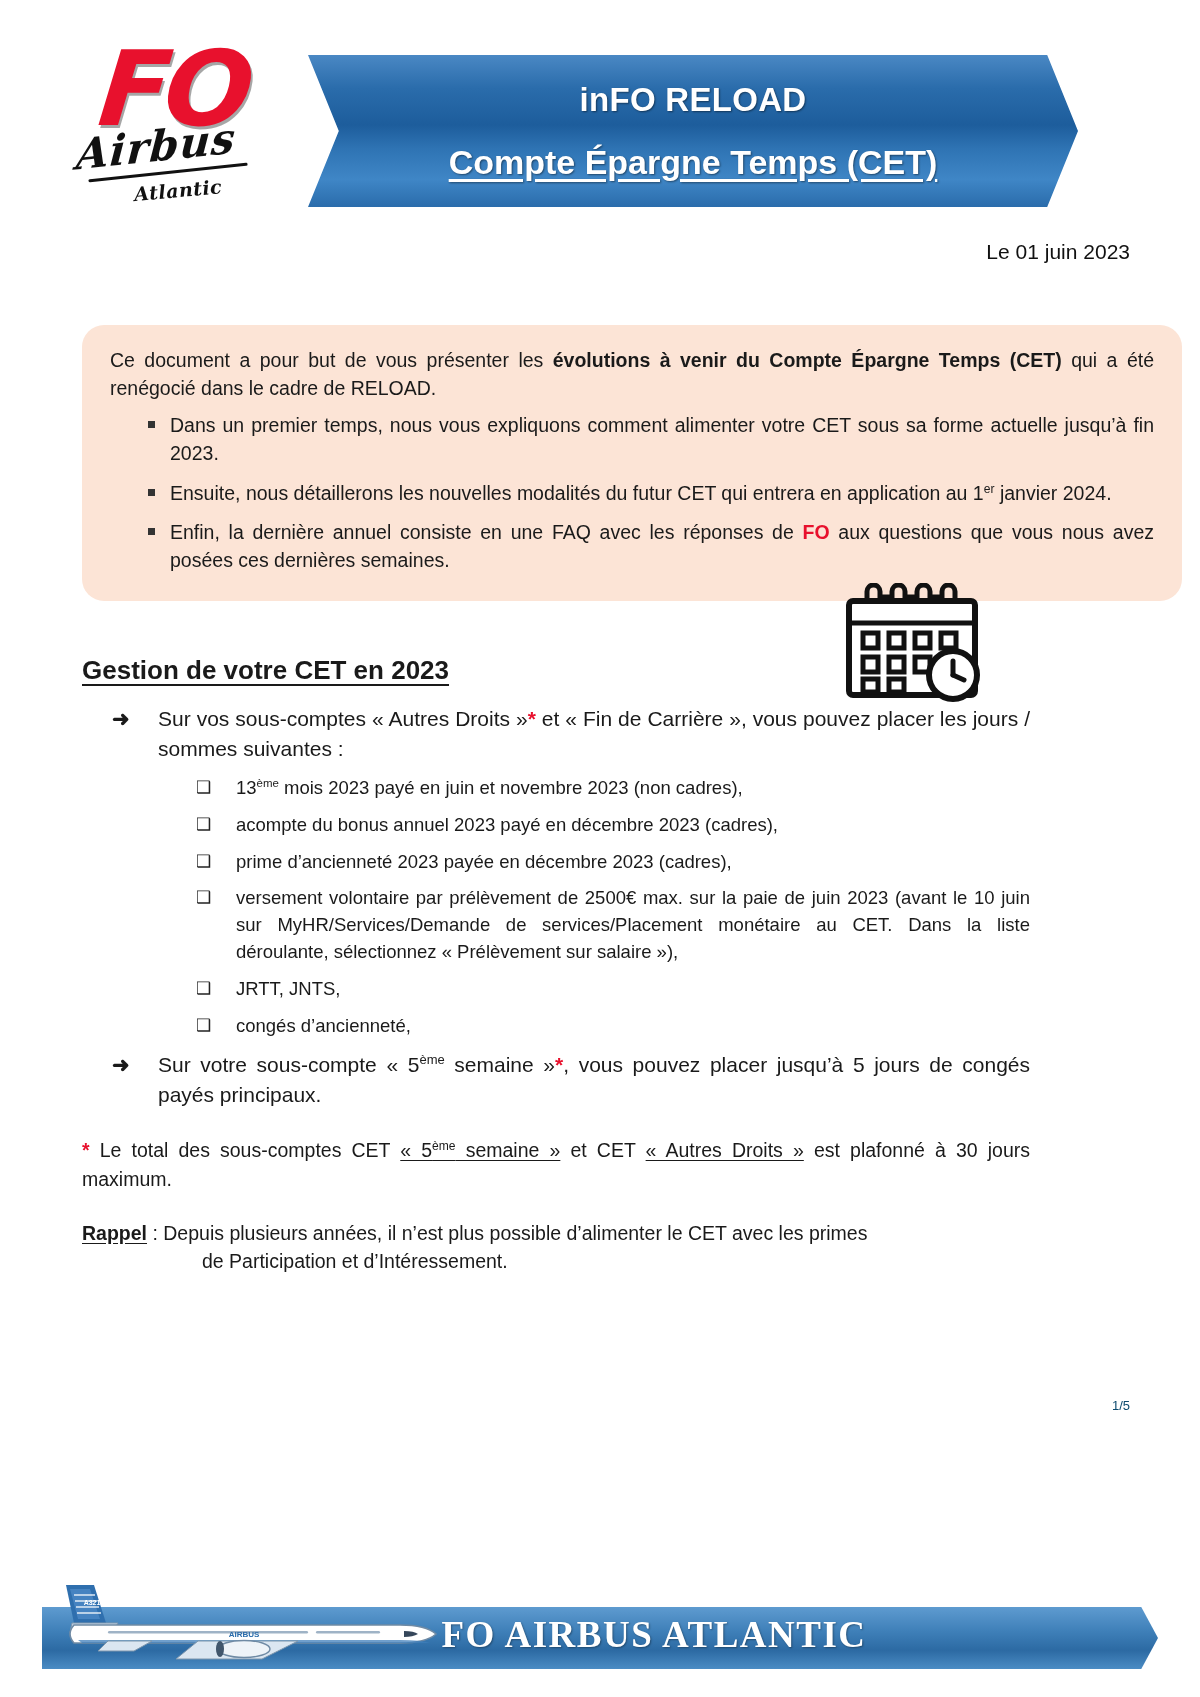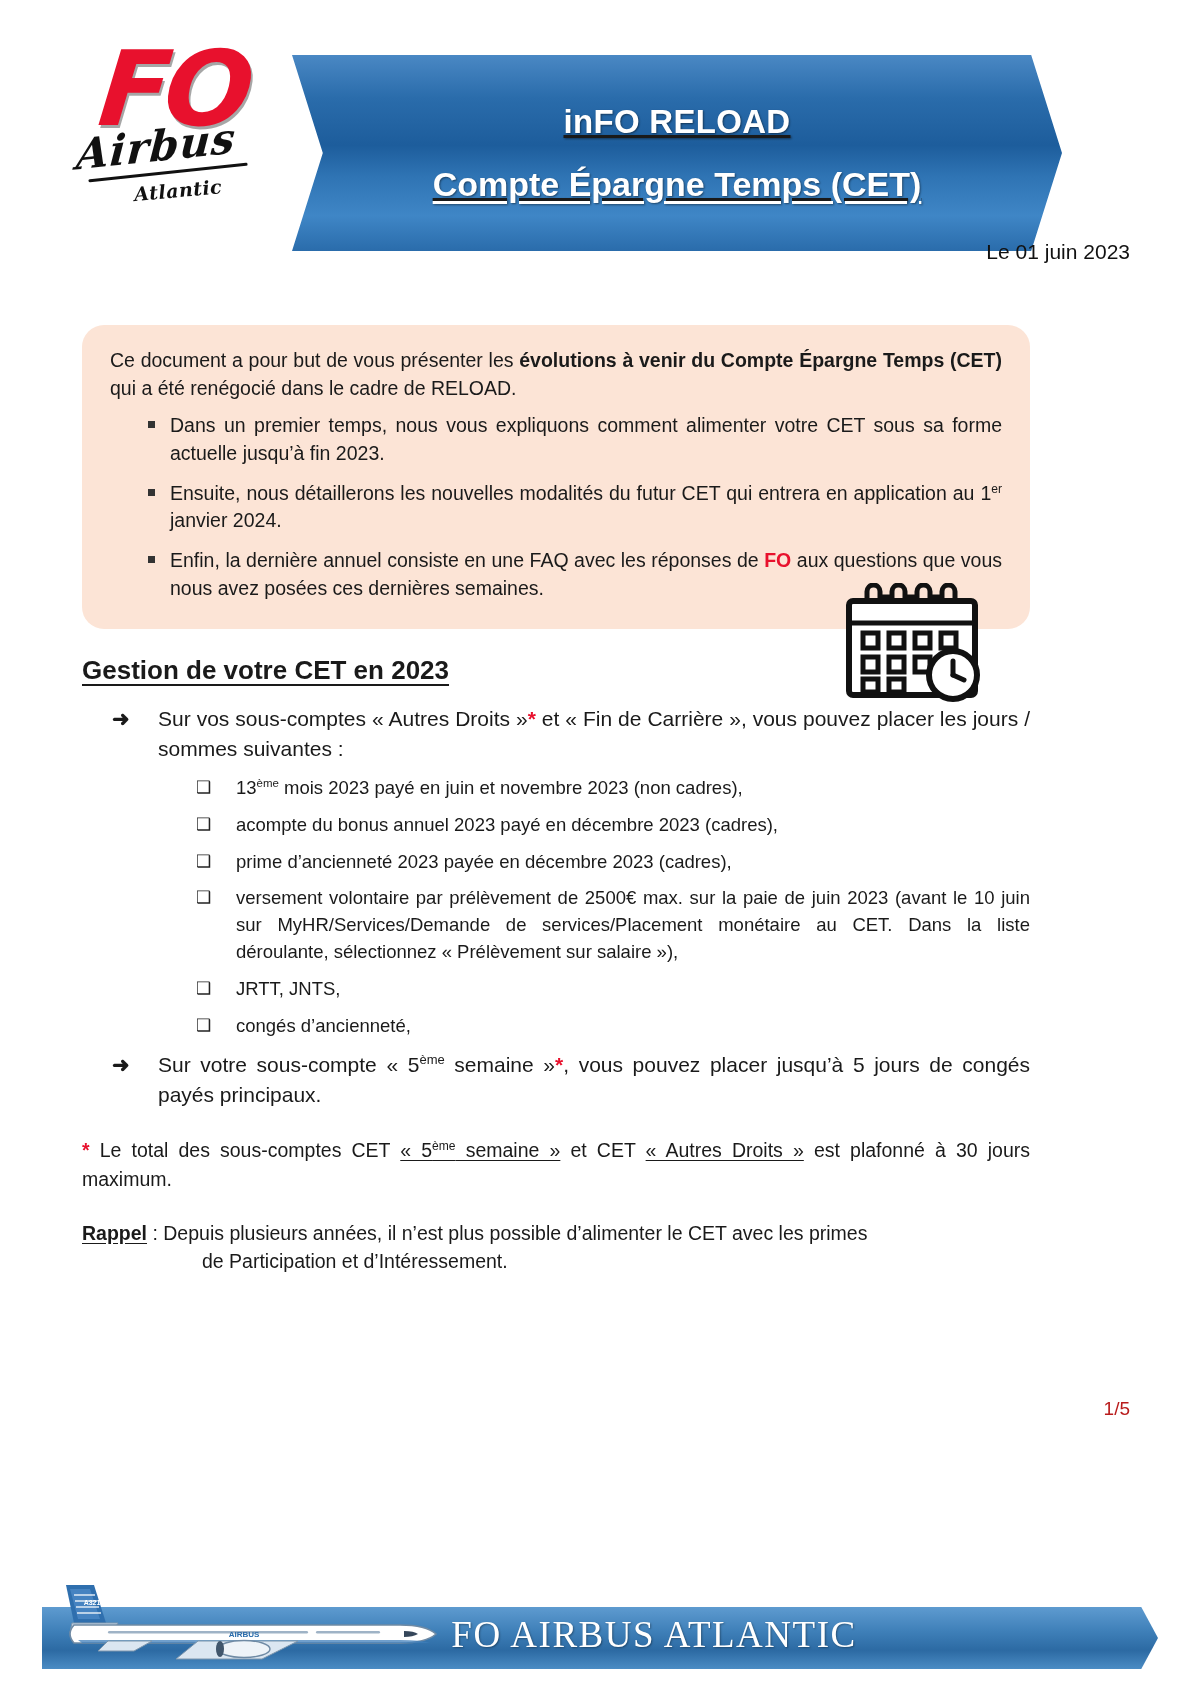--- a/index.html
+++ b/index.html
@@ -68,39 +68,38 @@
     font-size: 19px;
     color: #111111;
     margin-top: 3px;
     margin-left: 62px;
     transform: rotate(-5deg);
     letter-spacing: 0.5px;
   }
 
   .banner {
     position: absolute;
-    left: 292px;
+    left: 308px;
     top: 55px;
     width: 770px;
-    height: 196px;
+    height: 152px;
     background: linear-gradient(180deg,
         #4a88c4 0%,
         #2a6cab 22%,
         #1d5d9c 46%,
         #2f74b4 62%,
         #3f86c6 82%,
         #2a6cab 100%);
     -webkit-clip-path: polygon(0 0, 96% 0, 100% 50%, 96% 100%, 0 100%, 4% 50%);
     clip-path: polygon(0 0, 96% 0, 100% 50%, 96% 100%, 0 100%, 4% 50%);
     display: flex;
     flex-direction: column;
     align-items: center;
     justify-content: center;
     text-align: center;
-    text-decoration: underline;
   }
   .banner-line1 {
     color: #ffffff;
     font-size: 33px;
     font-weight: bold;
     letter-spacing: 0.3px;
     text-shadow: 1px 1px 2px rgba(0,0,0,0.45);
   }
   .banner-line2 {
     color: #ffffff;
@@ -119,21 +118,21 @@
     top: 240px;
     font-size: 21px;
     color: #111;
   }
 
   
   .intro-box {
     position: absolute;
     left: 82px;
     top: 325px;
-    width: 948px;
+    width: 1100px;
     background: #fce4d6;
     border-radius: 22px;
     padding: 22px 28px 26px 28px;
     box-sizing: border-box;
   }
   .intro-lead {
     font-size: 19.5px;
     line-height: 1.42;
     text-align: justify;
     margin: 0 0 4px 0;
@@ -261,22 +260,22 @@
     line-height: 1.45;
     margin: 26px 0 0 0;
     text-align: justify;
   }
   .closing b { font-weight: bold; text-decoration: underline; text-underline-offset: 3px; }
 
   .page-num {
     position: absolute;
     right: 70px;
     top: 1398px;
-    font-size: 19px;
-    color: #b91c1c;
+    font-size: 13px;
+    color: #0c4a6e;
   }
 
   
   .footer {
     position: absolute;
     left: 0;
     bottom: 0;
     width: 1200px;
     height: 120px;
   }
@@ -289,21 +288,21 @@
     background: linear-gradient(180deg, #5e9bd0 0%, #3e7fb8 40%, #2c6aa3 70%, #4b8cc4 100%);
     -webkit-clip-path: polygon(0 0, 98.5% 0, 100% 50%, 98.5% 100%, 0 100%);
     clip-path: polygon(0 0, 98.5% 0, 100% 50%, 98.5% 100%, 0 100%);
   }
   .footer-title {
     position: absolute;
     left: 0; right: 0;
     bottom: 41px;
     text-align: center;
     font-family: "Liberation Serif", serif;
-    font-weight: normal;
+    font-weight: bold;
     font-size: 37px;
     color: #ffffff;
     letter-spacing: 1.5px;
     text-shadow: 1px 1px 2px rgba(0,0,0,0.35);
     padding-left: 108px;
   }
   .plane {
     position: absolute;
     left: 48px;
     bottom: 22px;

